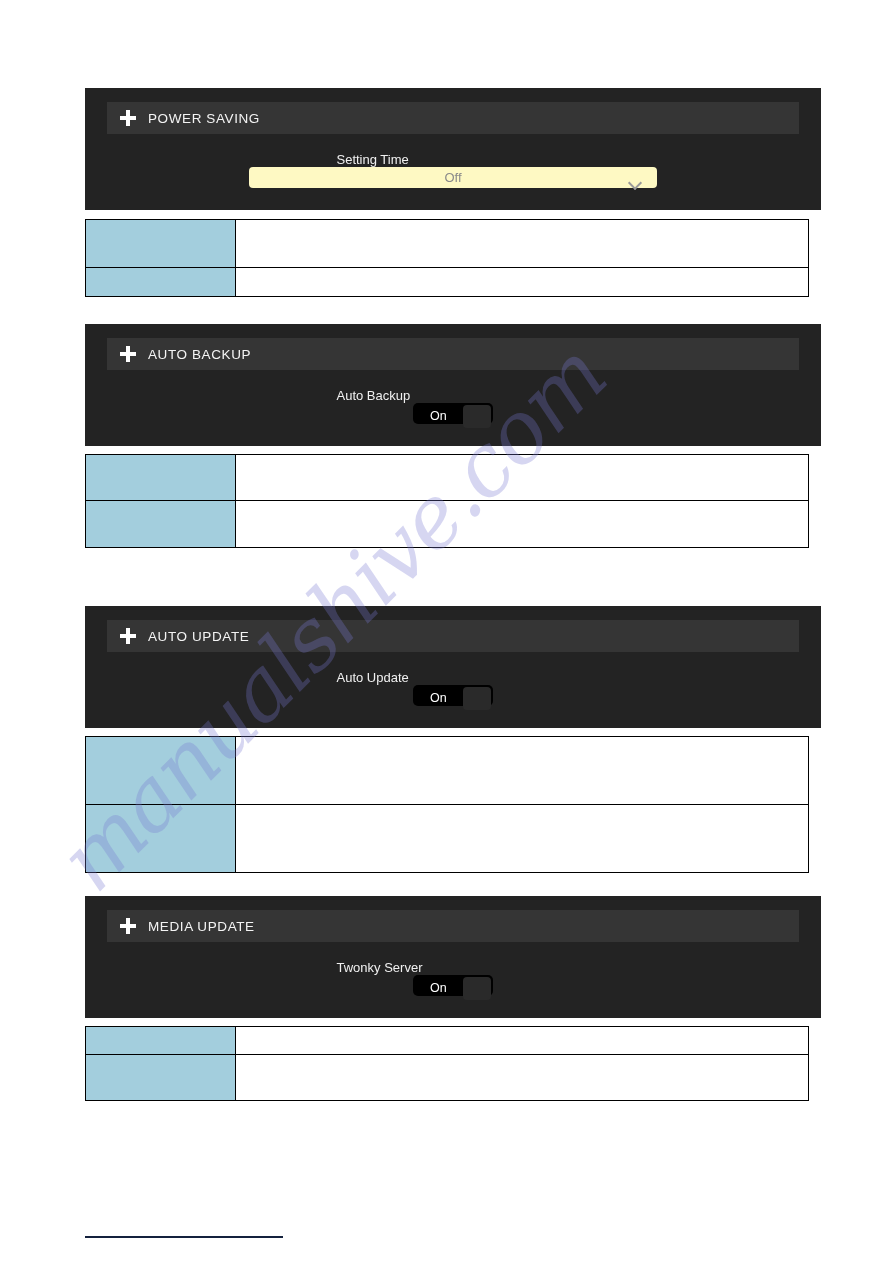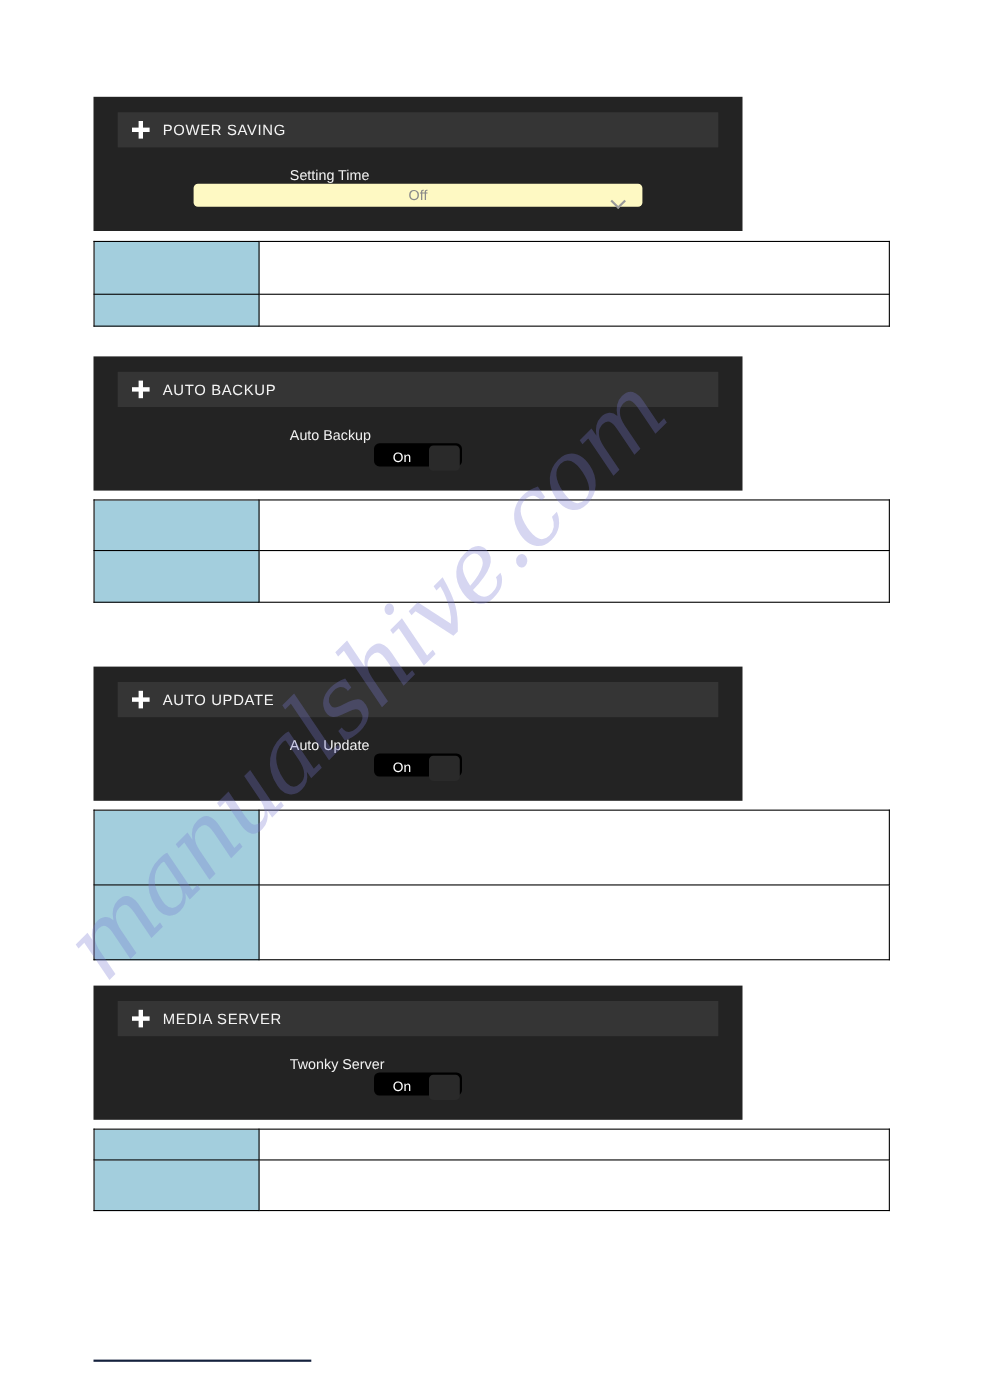--- a/index.html
+++ b/index.html
@@ -44,21 +44,21 @@
     position: absolute;
     left: 85px;
     width: 723px;
     z-index: 1;
   }
 
   .panel {
     background: #232323;
     padding: 14px 22px 22px 22px;
     box-sizing: border-box;
-    width: 590px;
+    width: 736px;
   }
   .panel-header {
     background: #353535;
     height: 32px;
     display: flex;
     align-items: center;
     padding-left: 12px;
     box-sizing: border-box;
   }
   .plus-icon {
@@ -270,21 +270,21 @@
       <td class="cell-white" style="height:67px;"></td>
     </tr>
   </tbody>
     </table>
 </div>
 
 <div class="section" style="top:896px;">
   <div class="panel">
     <div class="panel-header">
       <span class="plus-icon"></span>
-      <span class="panel-title">MEDIA SERVER</span>
+      <span class="panel-title">MEDIA UPDATE</span>
     </div>
     <div class="panel-row">
       <span class="row-label">Twonky Server</span>
       <div class="toggle">
         <span class="toggle-label">On</span>
         <span class="toggle-knob"></span>
       </div>
     </div>
   </div>
   <table class="note-table" style="margin-top:8px;">

